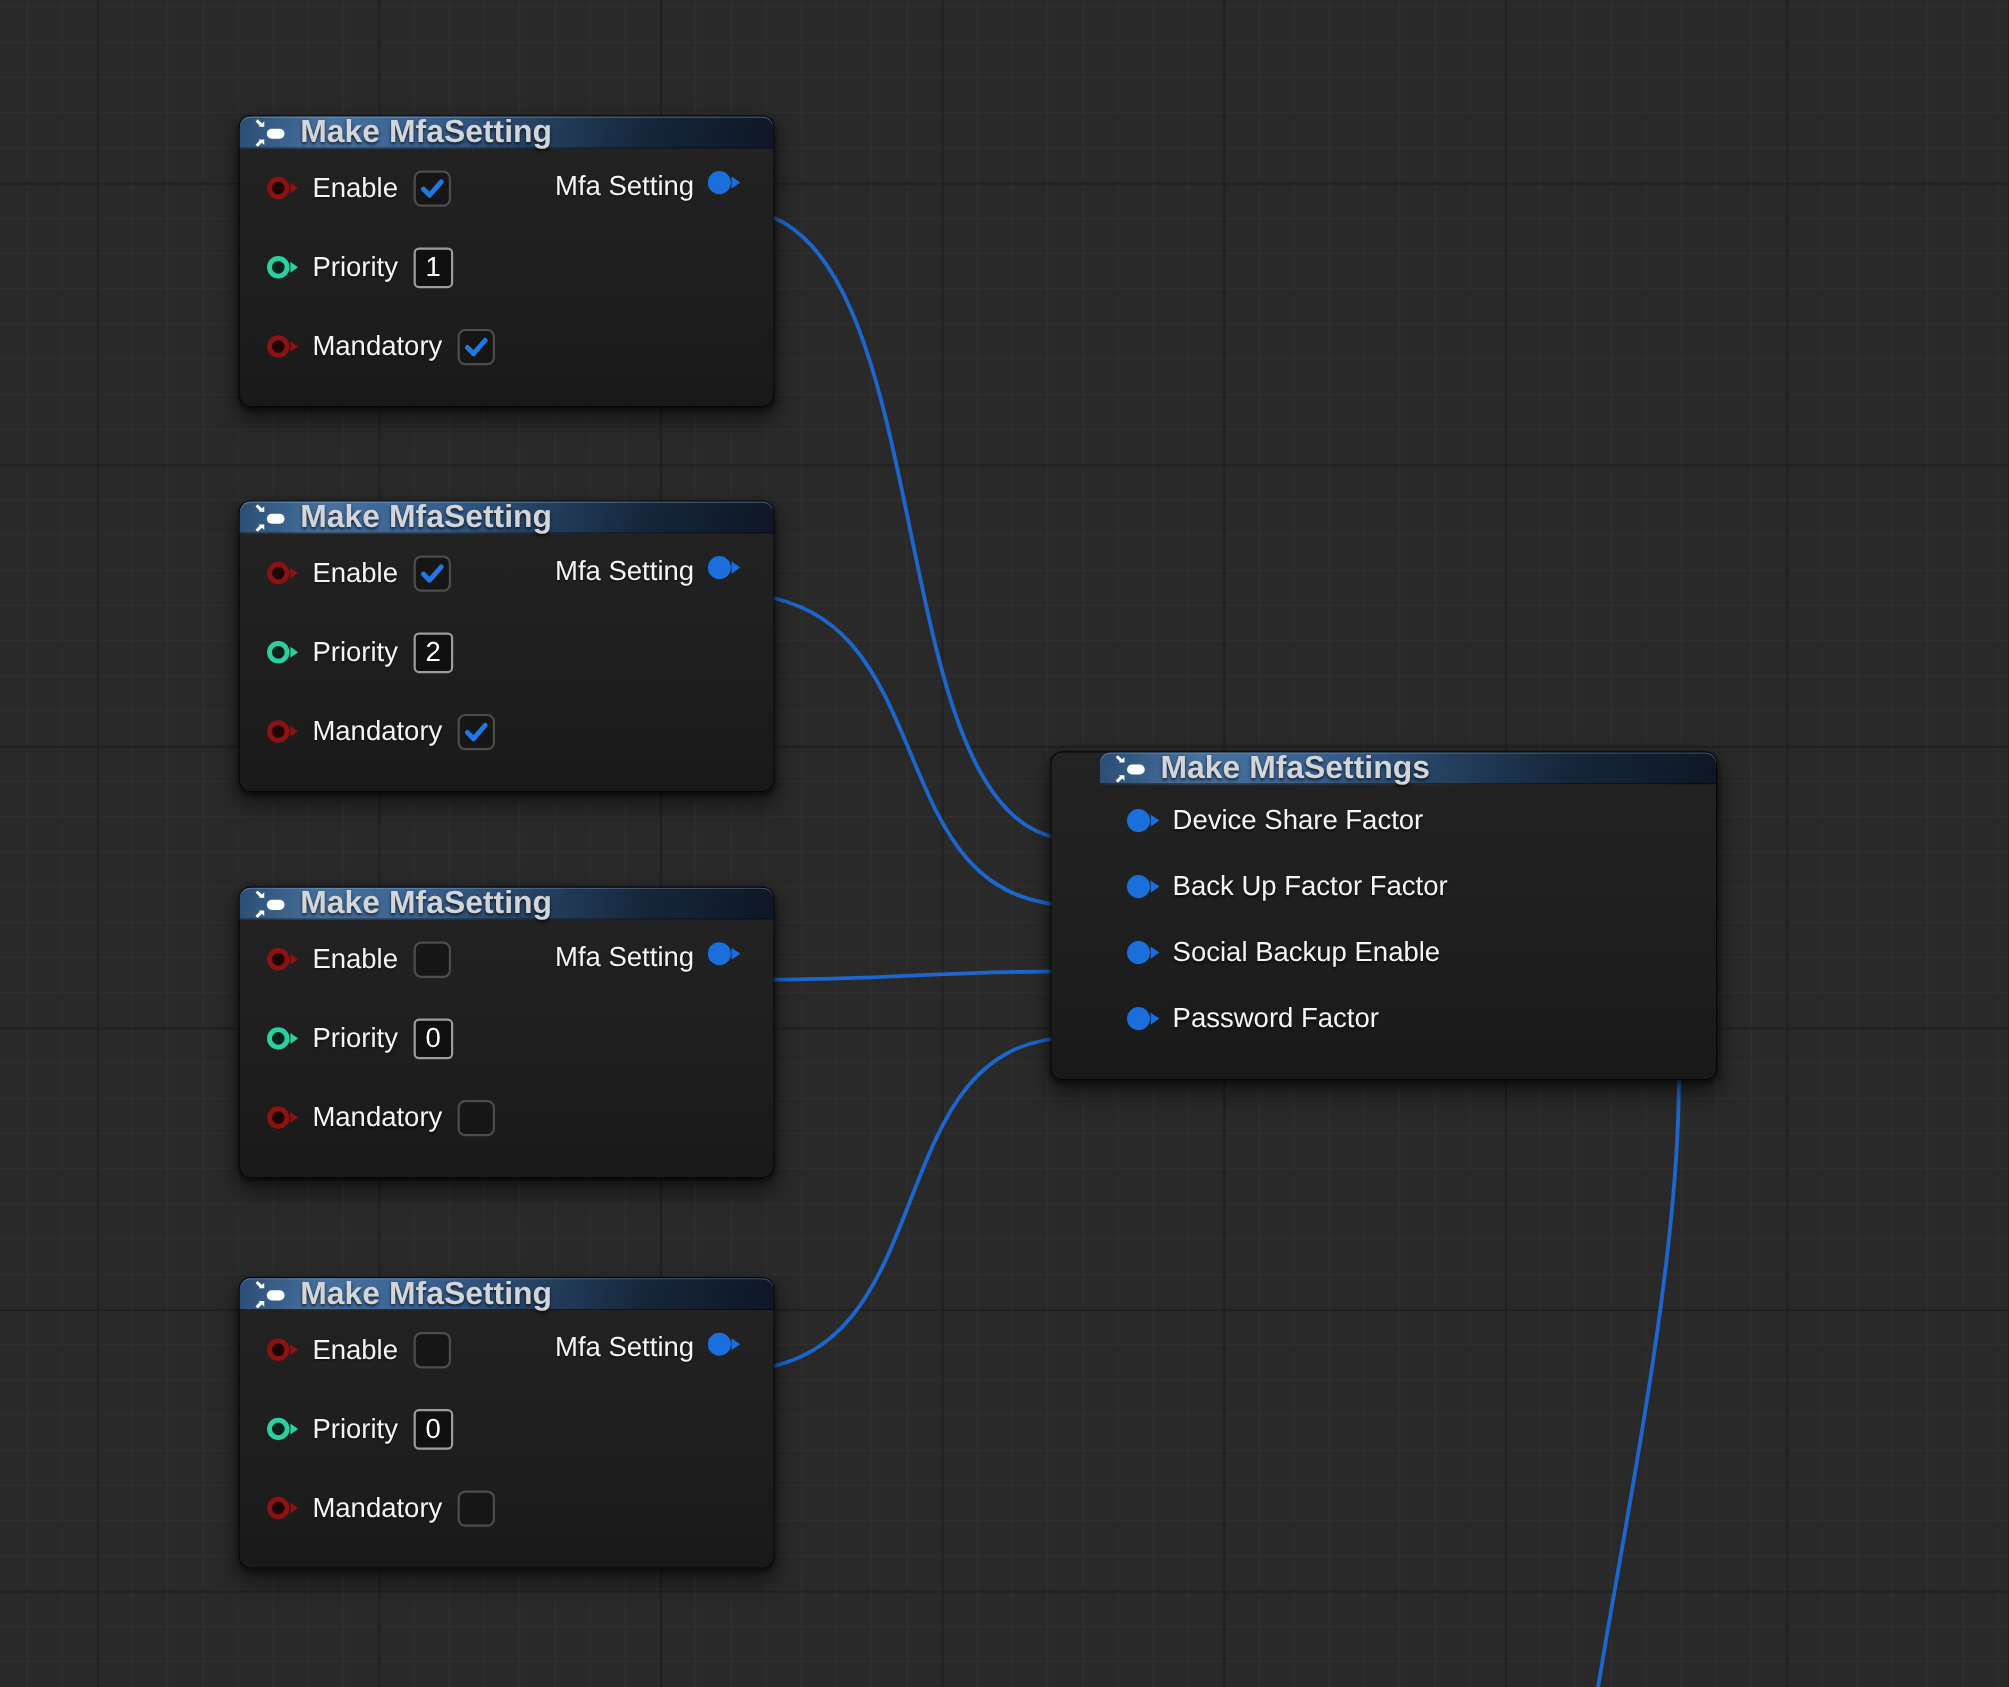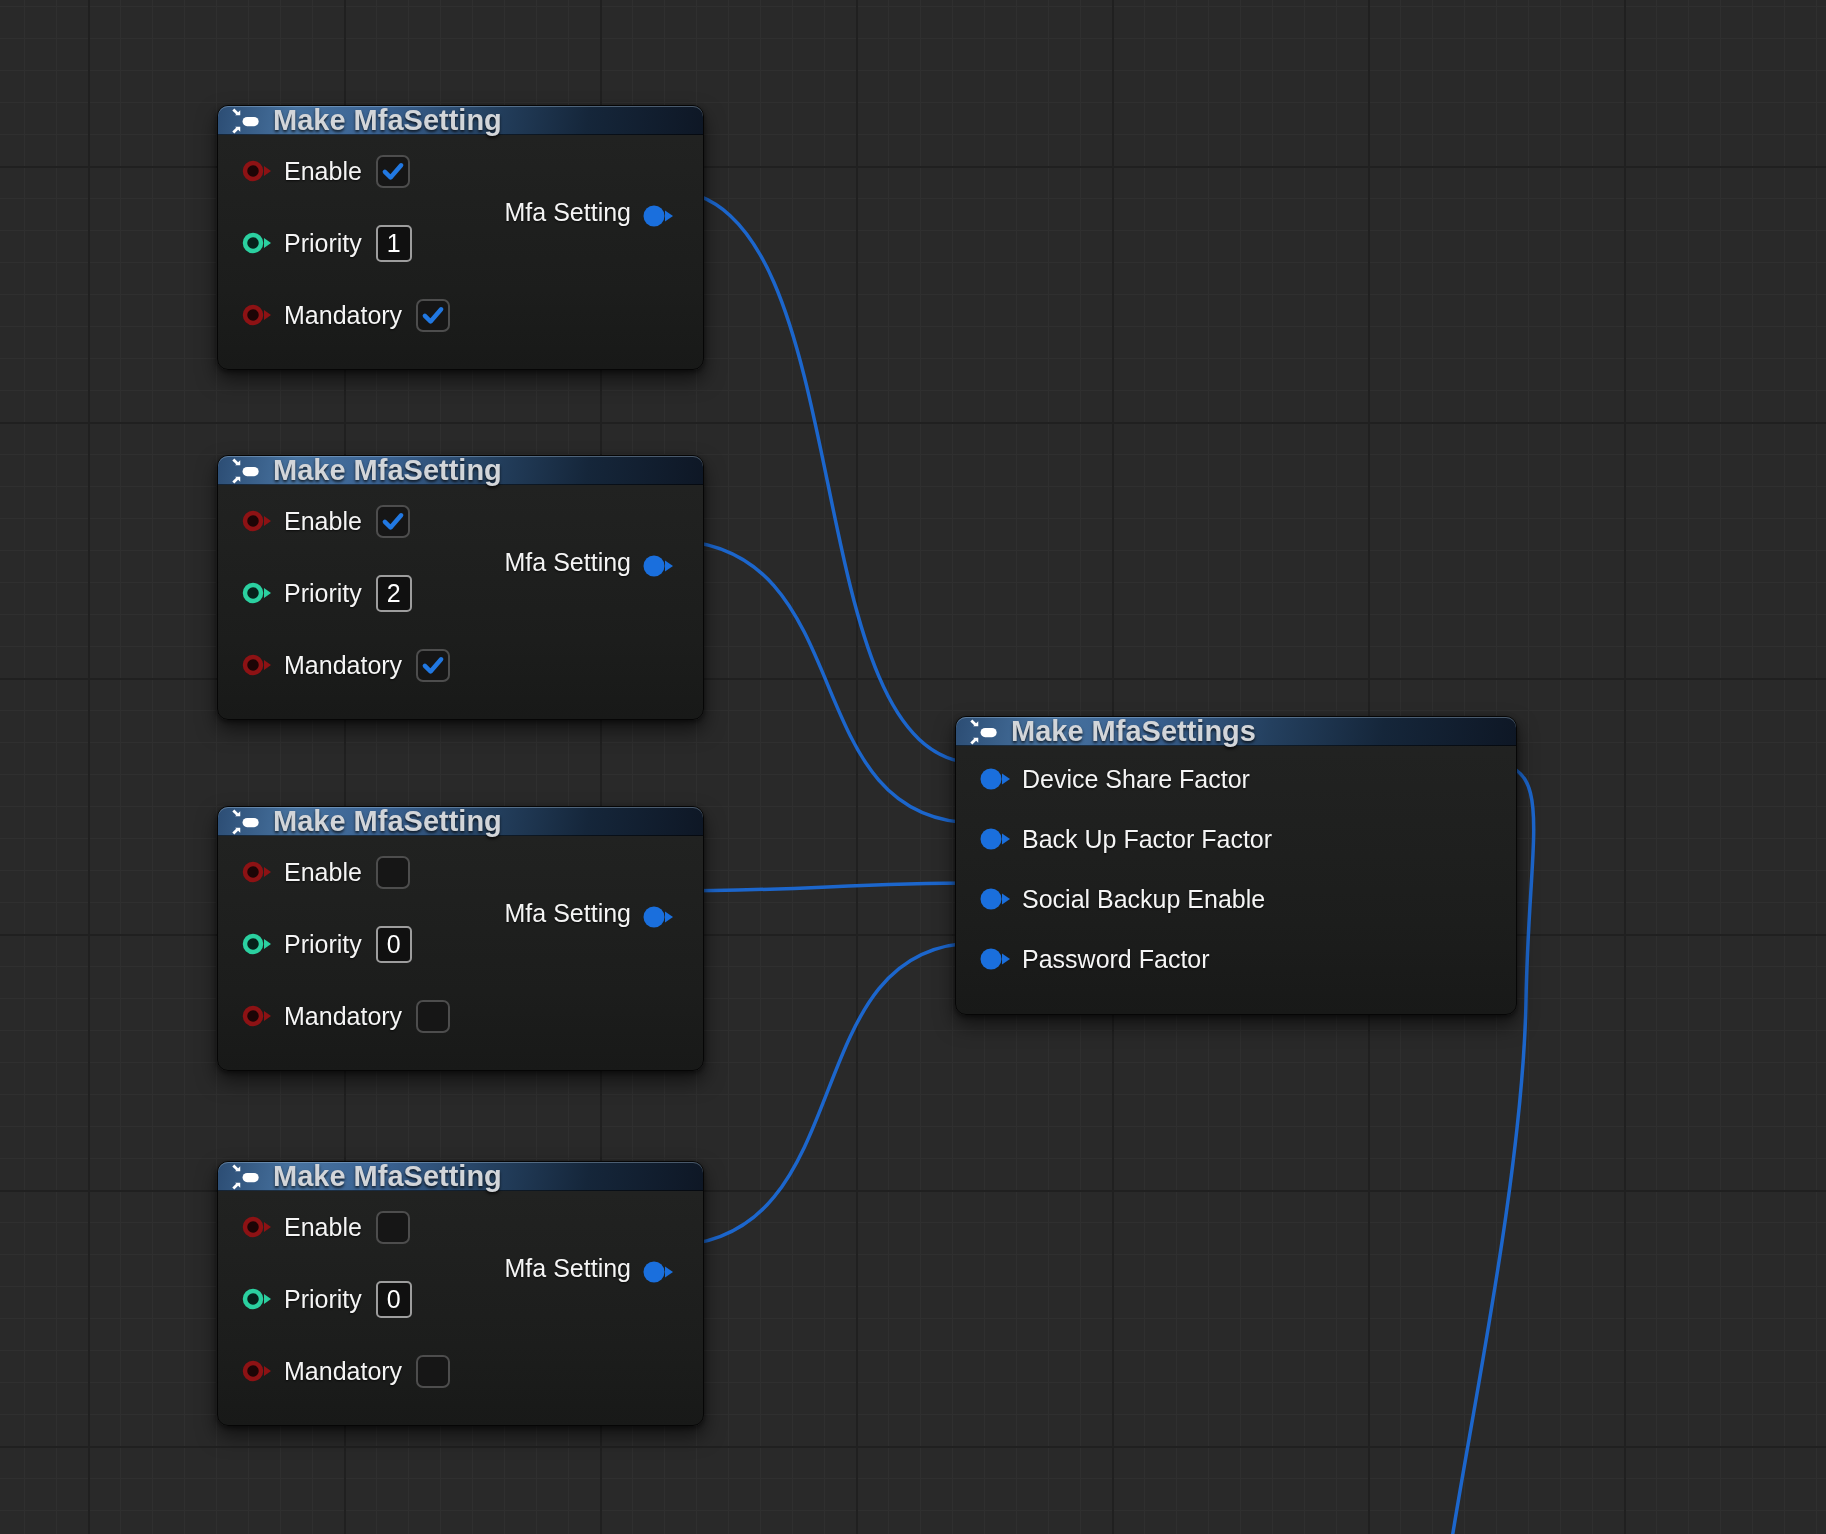--- a/index.html
+++ b/index.html
@@ -33,21 +33,21 @@
   .node .header .title{
     margin-left:12px;font-size:29px;font-weight:bold;color:#d2d5d9;
     text-shadow:0 2px 3px rgba(0,0,0,.75);white-space:nowrap;
   }
   .hicon{flex:0 0 auto;display:block;}
   .rows{position:relative;}
   .row{display:flex;align-items:center;height:72px;padding-left:24px;box-sizing:border-box;text-align:right;}
   .n5 .row{height:60px;}
   .pinlabel{margin-left:10px;font-size:25px;color:#f5f5f5;text-shadow:0 1px 2px rgba(0,0,0,.7);white-space:nowrap;}
   .pin{flex:0 0 auto;display:block;}
-  .outrow{position:absolute;display:flex;align-items:flex-end;}
+  .outrow{position:absolute;display:flex;align-items:flex-start;}
   .outrow .pinlabel{margin:0 12px 0 0;}
   .checkbox{
     margin-left:14px;width:30px;height:29px;border-radius:7px;
     background:#161616;border:2px solid #4d4d4d;display:flex;align-items:center;justify-content:center;
   }
   .valuebox{
     margin-left:14px;min-width:20px;height:33px;padding:0 6px;border-radius:5px;
     background:#101010;border:2px solid #9d9d9d;color:#ffffff;font-size:25px;
     display:flex;align-items:center;justify-content:center;
   }
@@ -266,21 +266,21 @@
     </div>
     <div class="outrow" style="top:49px;right:0;height:72px;padding-right:28px;">
       <span class="pinlabel">Mfa Setting</span>
       <svg class="pin" viewBox="0 0 32 22" width="32" height="22">
         <circle cx="11" cy="11" r="10.5" fill="#1a6fdd"></circle>
           <polygon points="22,5.5 30,11 22,16.5" fill="#1a6fdd"></polygon>
       </svg>
     </div>
   </div>
 
-  <div class="node n5" style="left:955px;top:716px;width:560px;height:297px;">
+  <div class="node n5" style="left:955px;top:683px;width:560px;height:297px;padding-left:44px;">
     <div class="header">
       <svg class="hicon" viewBox="0 0 26 26" width="30" height="30">
         <rect x="10" y="9.5" width="14" height="8" rx="4" fill="#ffffff"></rect>
         <line x1="2" y1="3" x2="5.5" y2="6.5" stroke="#ffffff" stroke-width="2.4"></line>
         <polygon points="8,8 8,3.6 3.6,8" fill="#ffffff"></polygon>
         <line x1="2" y1="23" x2="5.5" y2="19.5" stroke="#ffffff" stroke-width="2.4"></line>
         <polygon points="8,18 8,22.4 3.6,18" fill="#ffffff"></polygon>
       </svg>
       <span class="title">Make MfaSettings</span>
     </div>

